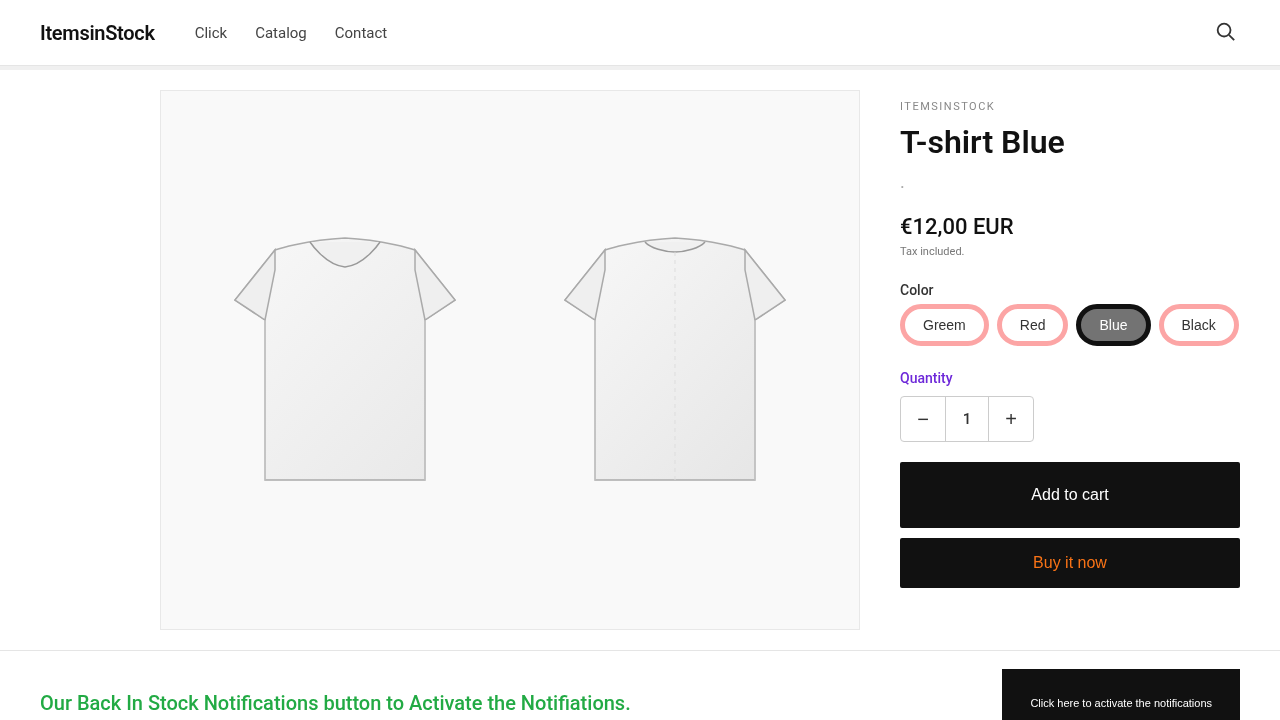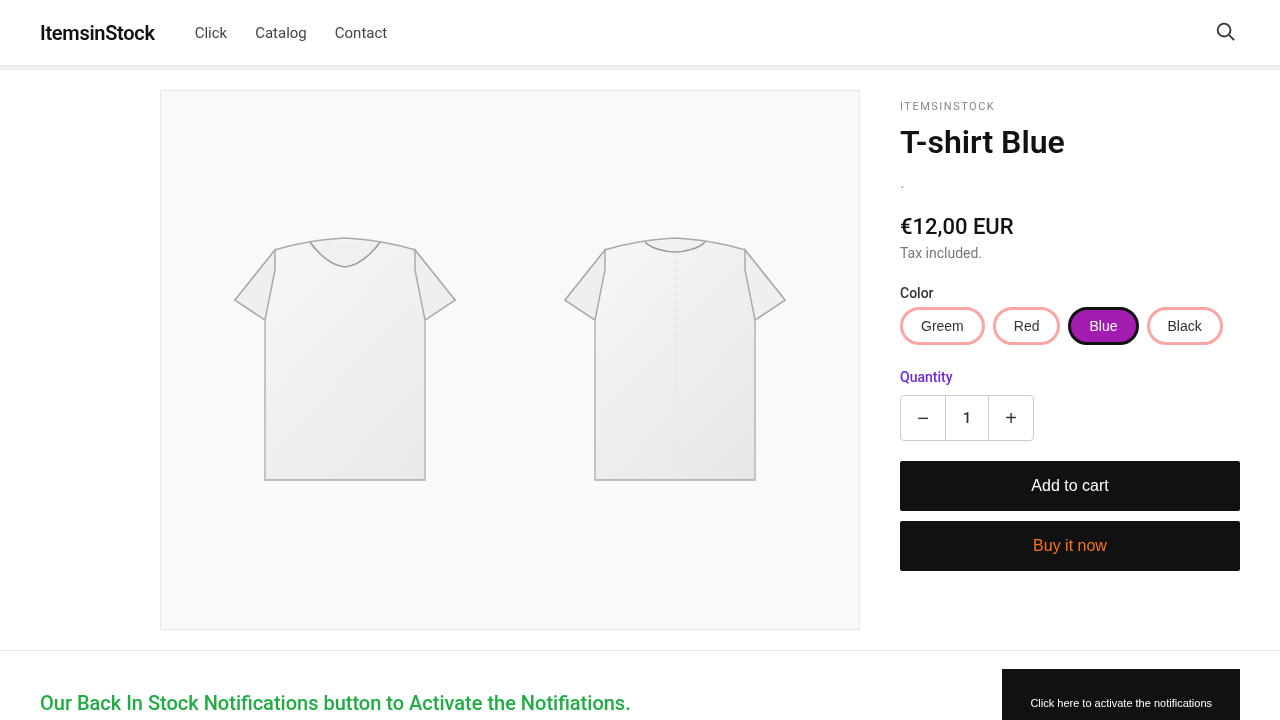--- a/index.html
+++ b/index.html
@@ -83,52 +83,52 @@
     }
 
     .price {
       font-size: 22px;
       font-weight: 500;
       color: #111;
       margin-bottom: 6px;
     }
 
     .tax-info {
-      font-size: 14px;
+      font-size: 11px;
       color: #777;
       margin-bottom: 24px;
     }
 
     .color-label {
       font-size: 14px;
       font-weight: 500;
       color: #333;
       margin-bottom: 6px;
     }
 
     .color-options {
       display: flex;
       gap: 8px;
       margin-bottom: 24px;
       flex-wrap: wrap;
     }
 
     .color-btn {
       padding: 8px 18px;
-      border: 3px solid #fca5a5;
+      border: 5px solid #fca5a5;
       border-radius: 25px;
       background: #fff;
       font-size: 14px;
       cursor: pointer;
       color: #333;
       transition: all 0.15s;
     }
 
     .color-btn.active {
-      background: #a21caf;
+      background: #737373;
       color: #fff;
       border-color: #111;
     }
 
     .quantity-label {
       font-size: 14px;
       font-weight: 500;
       color: #6d28d9;
       margin-bottom: 10px;
     }
@@ -163,21 +163,21 @@
       border-left: 1px solid #ccc;
       border-right: 1px solid #ccc;
       height: 44px;
       display: flex;
       align-items: center;
       justify-content: center;
     }
 
     .add-to-cart-btn {
       width: 100%;
-      padding: 16px;
+      padding: 24px;
       background: #111;
       color: #fff;
       border: none;
       font-size: 16px;
       font-weight: 500;
       cursor: pointer;
       margin-bottom: 10px;
       border-radius: 2px;
     }
 

